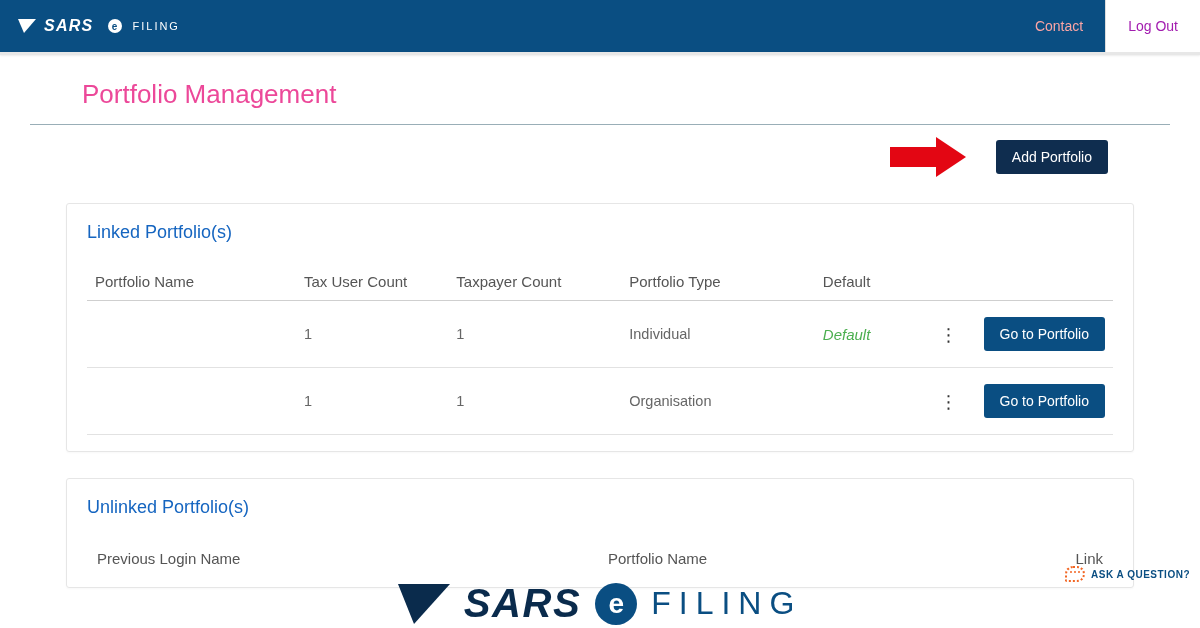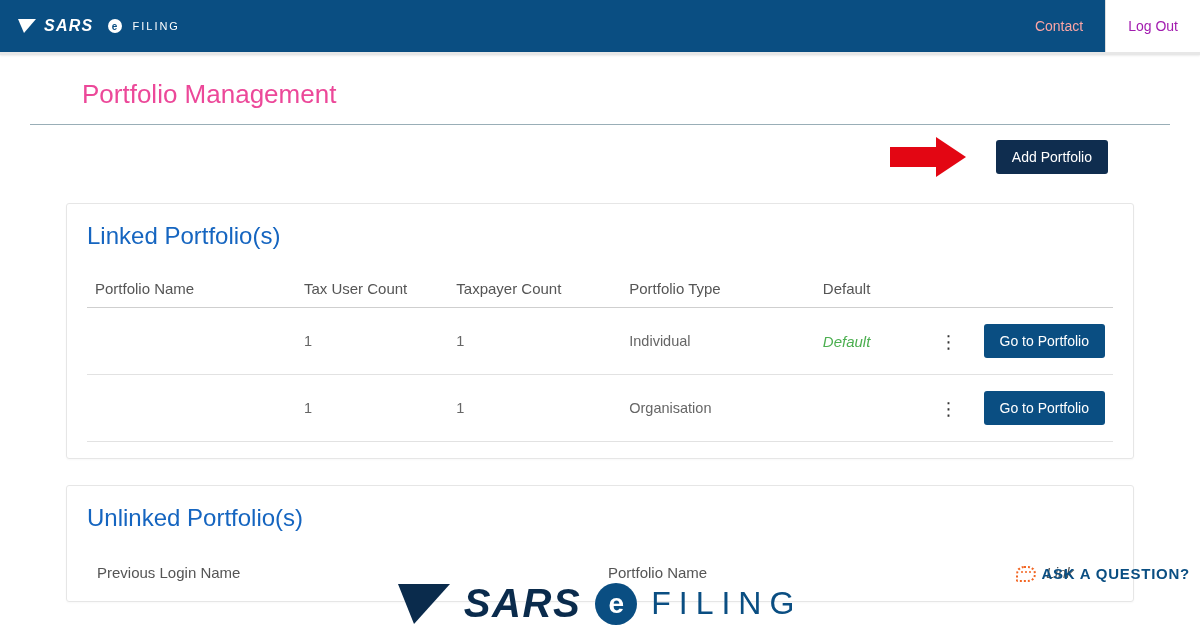--- a/index.html
+++ b/index.html
@@ -20,40 +20,40 @@
     .divider { height:1px; background:#99aeb7; margin-bottom:12px;}
 
     .add-row { display:flex; justify-content:flex-end; align-items:center; margin-right:62px; position: relative; }
     .arrow-wrap { position: relative; margin-right: 24px; width: 82px; height: 40px; }
     .arrow-stem { position:absolute; left:0; top:10px; background:#e30613; width:48px; height:20px; }
     .arrow-head { position:absolute; left:46px; top:0; width:0; height:0; border-top:20px solid transparent; border-bottom:20px solid transparent; border-left:30px solid #e30613; }
     .btn { background:#0f2d4f; color:#fff; border:none; border-radius:3px; padding: 9px 16px; font-size:14px; cursor:pointer; }
     .btn-blue { background:#0a4e82; }
 
     .panel { border:1px solid #e6e6e6; border-radius:3px; margin: 26px 36px 0 36px; padding: 18px 20px 16px 20px; box-shadow: 0 1px 2px rgba(0,0,0,0.03); }
-    .panel-title { color:#1565c0; font-size:24px; font-weight:400; margin-bottom:20px; }
+    .panel-title { color:#1565c0; font-size:18px; font-weight:400; margin-bottom:20px; }
 
     .table { width:100%; border-collapse:collapse; }
     .table th { text-align:left; color:#555; font-weight:500; font-size:15px; padding: 10px 8px; border-bottom:1px solid #cfcfcf; }
     .table td { padding: 16px 8px; border-bottom:1px solid #e2e2e2; font-size:14.5px; color:#666; }
     .col-name { width:22%; }
     .col-tax { width:16%; }
     .col-payer { width:18%; }
     .col-type { width:20%; }
     .col-default { width:12%; }
     .col-act { width:12%; text-align:right; }
     .default-tag { color:#4caf50; font-style:italic; font-size:15px; }
     .kebab { display:inline-block; cursor:pointer; color:#333; font-size:18px; line-height:18px; letter-spacing:0; margin-right: 16px; vertical-align: middle;}
     .action-cell { text-align:right; white-space:nowrap; }
     .action-cell .btn { margin-left:6px; }
 
     .unlinked-table th { text-align:left; color:#555; font-weight:500; font-size:15px; padding:10px 8px 2px 8px; }
     .unlinked-table { width:100%; }
 
-    .ask-widget { position: absolute; right: 10px; bottom: 46px; display:flex; align-items:center; gap:6px; color:#0a4e82; font-weight:700; font-size:15px; letter-spacing:0.05em; }
+    .ask-widget { position: absolute; right: 10px; bottom: 46px; display:flex; align-items:center; gap:6px; color:#0a4e82; font-weight:700; font-size:10px; letter-spacing:0.05em; }
     .ask-bubble { width:20px; height:16px; border:2px dotted #f26522; border-radius:9px 9px 9px 2px; position:relative; }
     .ask-dots { position:absolute; left:3px; top:3px; display:flex; gap:2px;}
     .ask-dots span{ width:2px; height:2px; background:#f26522; border-radius:50%; display:block;}
 
     .footer-logo { position:absolute; bottom:2px; left:0; width:100%; display:flex; justify-content:center; align-items:center; gap:14px; }
     .footer-logo .sars-big { color:#0a2b4c; font-weight:700; font-size:40px; letter-spacing:0.04em; font-style:italic;}
     .footer-logo .e-big { width:42px; height:42px; border-radius:50%; background:#0a4e82; color:#fff; display:inline-flex; align-items:center; justify-content:center; font-weight:700; font-size:28px; }
     .footer-logo .filing-big { color:#0a4e82; font-size:32px; letter-spacing:0.25em; font-weight:300; }
   </style>
 </head>
@@ -126,21 +126,21 @@
     </table>
   </div>
 
   <div class="panel">
     <div class="panel-title">Unlinked Portfolio(s)</div>
     <table class="unlinked-table">
       <thead>
         <tr>
           <th style="width:50%;">Previous Login Name</th>
           <th style="width:40%;">Portfolio Name</th>
-          <th style="width:10%; text-align:center;font-style:italic;">Link</th>
+          <th style="width:10%; text-align:right;">Link</th>
         </tr>
       </thead>
     </table>
   </div>
 </div>
 
 <div class="ask-widget">
   <div class="ask-bubble">
     <div class="ask-dots">
         <span></span>

